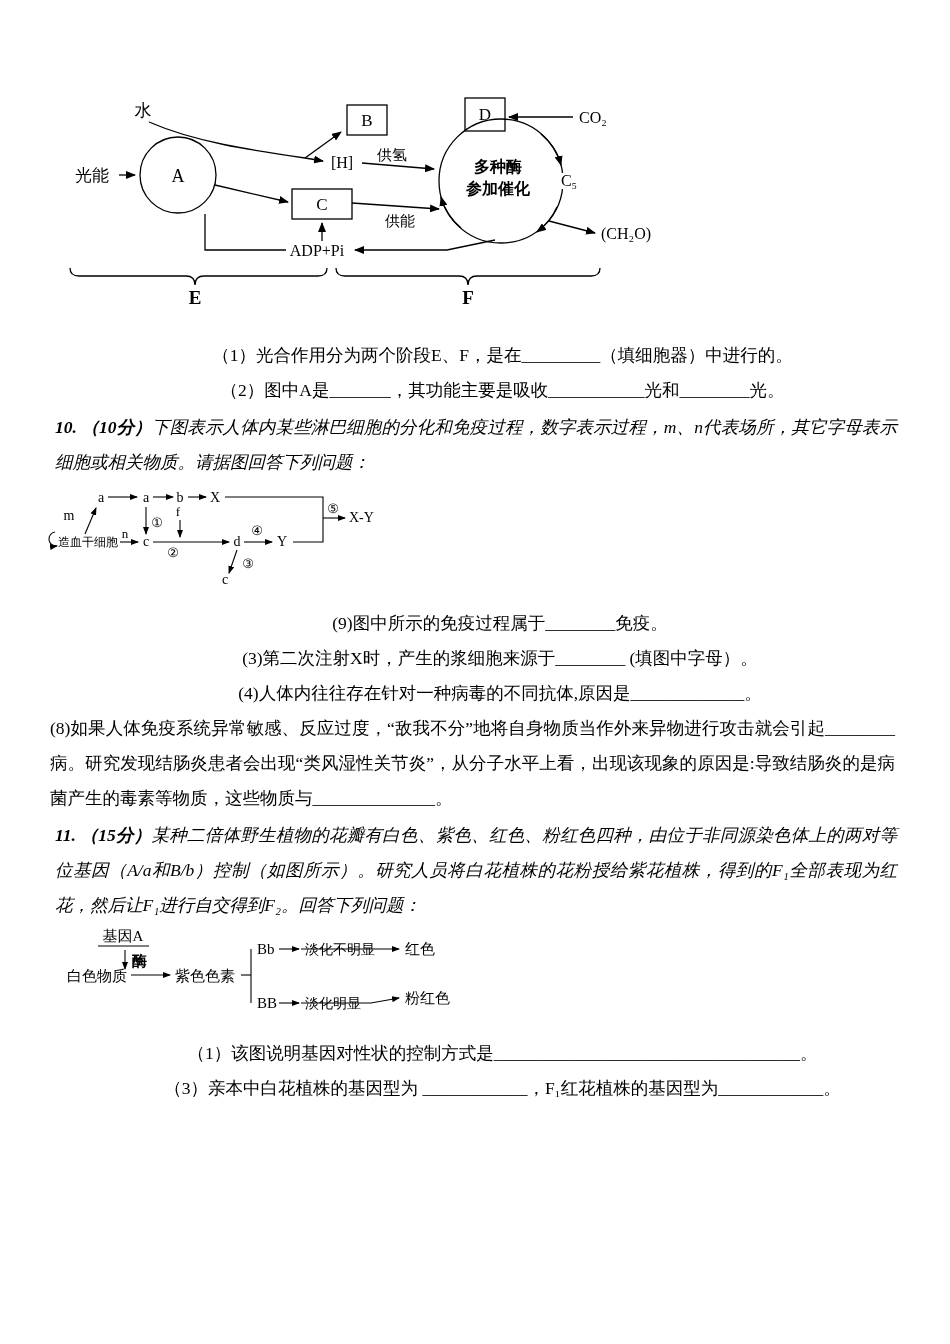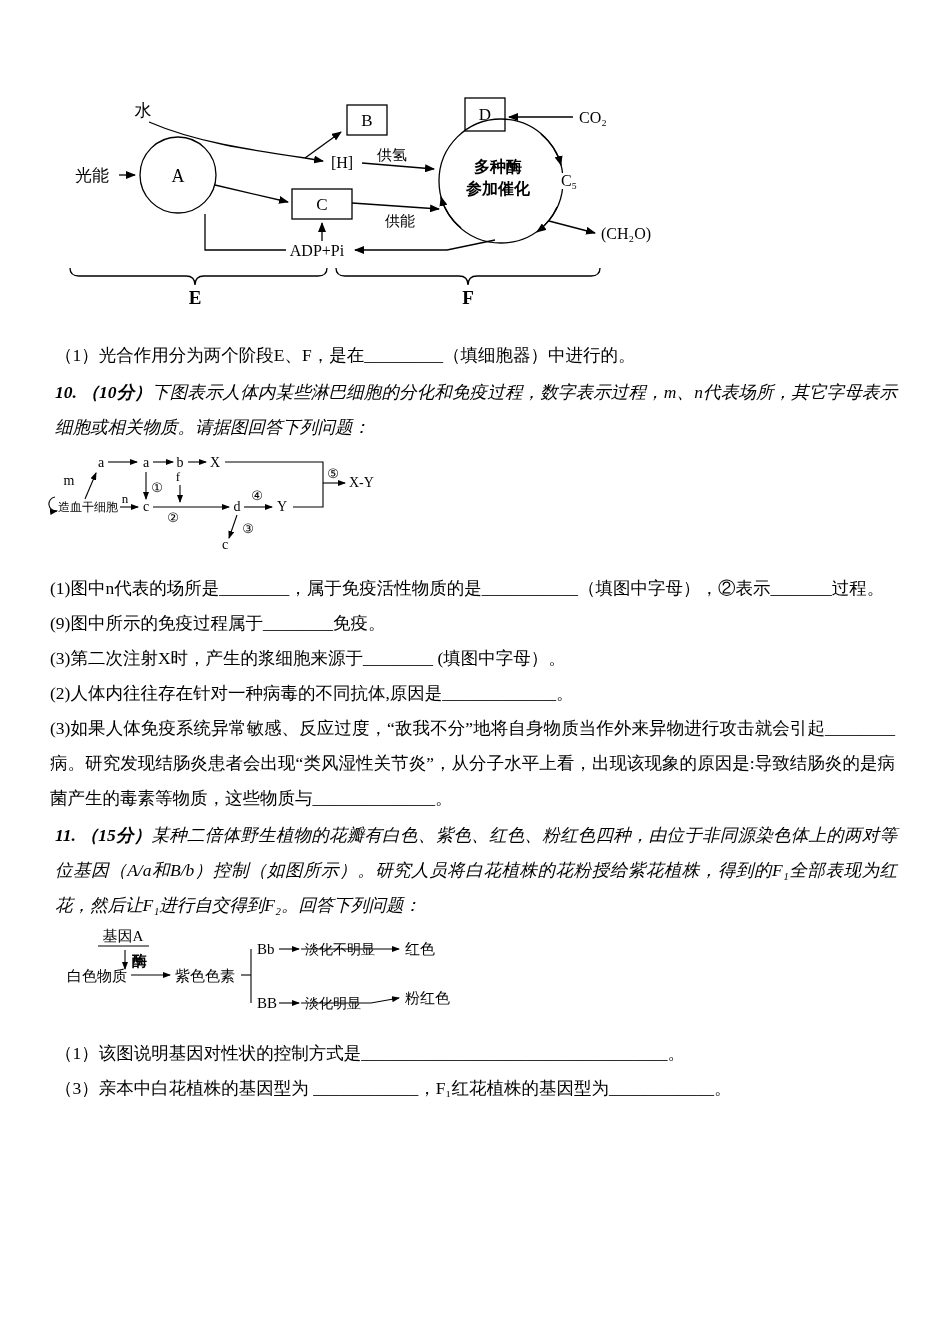--- a/index.html
+++ b/index.html
@@ -10,21 +10,21 @@
     font-size:17.5px; position:relative; overflow:hidden;
   }
   .diagram-wrap { display:block; }
   .d1 { margin:78px 0 0 55px; }
   .d2 { margin:8px 0 0 45px; }
   .d3 { margin:2px 0 0 65px; }
   .q-group { display:block; }
   .photo-qs { margin-top:8px; }
   .q10-qs { margin-top:16px; }
   .q11-qs { margin-top:16px; }
-  .q-line { margin-left:55px; line-height:35px; white-space:nowrap; }
+  .q-line { margin-left:55px; line-height:35px; white-space:nowrap;text-align:center; }
   .q-line.half { margin-left:50px; }
   .intro { margin:2px 50px 0 55px; width:842px; line-height:35px; text-align:justify;font-style:italic; }
   .para { margin-left:50px; width:845px; line-height:35px; text-align:justify; }
   .qnum { font-weight:bold; }
   svg { display:block; }
   svg text { font-family:"Liberation Serif","DejaVu Serif",serif; fill:#000; }
   .ln { stroke:#000; fill:none; }
 </style>
 </head>
 <body>
@@ -78,20 +78,21 @@
       <text x="443" y="116" font-size="16" font-weight="bold" text-anchor="middle">参加催化</text>
       <text x="262" y="178" font-size="16" text-anchor="middle">ADP+Pi</text>
       <text x="546" y="161" font-size="16">(CH₂O)</text>
       <text x="140" y="226" font-size="19" font-weight="bold" text-anchor="middle">E</text>
       <text x="413" y="226" font-size="19" font-weight="bold" text-anchor="middle">F</text>
     </svg>
   </div>
 
   <div class="q-group photo-qs">
     <div class="q-line">（1）光合作用分为两个阶段E、F，是在_________（填细胞器）中进行的。</div>
+    <div class="q-line">（2）图中A是_______，其功能主要是吸收___________光和________光。</div>
   </div>
 
   <p class="intro"><span class="qnum">10. （10分）</span><span>下图表示人体内某些淋巴细胞的分化和免疫过程，数字表示过程，m、n代表场所，其它字母表示细胞或相关物质。请据图回答下列问题：</span></p>
 
   <div class="diagram-wrap d2">
     <svg width="345" height="102" viewBox="0 0 345 102">
       <defs>
         <marker id="ar2" markerUnits="userSpaceOnUse" markerWidth="8" markerHeight="6" refX="7" refY="3" orient="auto">
           <path d="M0,0 L8,3 L0,6 Z"></path>
         </marker>
@@ -126,25 +127,24 @@
       <text x="112" y="39" font-size="13" text-anchor="middle">①</text>
       <text x="128" y="69" font-size="13" text-anchor="middle">②</text>
       <text x="203" y="80" font-size="13" text-anchor="middle">③</text>
       <text x="212" y="47" font-size="13" text-anchor="middle">④</text>
       <text x="288" y="25" font-size="13" text-anchor="middle">⑤</text>
       <text x="304" y="34" font-size="14">X-Y</text>
     </svg>
   </div>
 
   <div class="q-group q10-qs">
-    <div class="q-line half">(1)图中n代表的场所是________，属于免疫活性物质的是___________（填图中字母），②表示_______过程。</div>
     <div class="q-line half">(9)图中所示的免疫过程属于________免疫。</div>
     <div class="q-line half">(3)第二次注射X时，产生的浆细胞来源于________ (填图中字母）。</div>
-    <div class="q-line half">(2)人体内往往存在针对一种病毒的不同抗体,原因是_____________。</div>
-    <div class="para">(3)如果人体免疫系统异常敏感、反应过度，“敌我不分”地将自身物质当作外来异物进行攻击就会引起________病。研究发现结肠炎患者会出现“类风湿性关节炎”，从分子水平上看，出现该现象的原因是:导致结肠炎的是病菌产生的毒素等物质，这些物质与______________。</div>
+    <div class="q-line half">(4)人体内往往存在针对一种病毒的不同抗体,原因是_____________。</div>
+    <div class="para">(8)如果人体免疫系统异常敏感、反应过度，“敌我不分”地将自身物质当作外来异物进行攻击就会引起________病。研究发现结肠炎患者会出现“类风湿性关节炎”，从分子水平上看，出现该现象的原因是:导致结肠炎的是病菌产生的毒素等物质，这些物质与______________。</div>
   </div>
 
   <p class="intro"><span class="qnum">11. （15分）</span><span>某种二倍体野生植物的花瓣有白色、紫色、红色、粉红色四种，由位于非同源染色体上的两对等位基因（A/a和B/b）控制（如图所示）。研究人员将白花植株的花粉授给紫花植株，得到的F₁全部表现为红花，然后让F₁进行自交得到F₂。回答下列问题：</span></p>
 
   <div class="diagram-wrap d3">
     <svg width="410" height="95" viewBox="0 0 410 95">
       <defs>
         <marker id="ar3" markerUnits="userSpaceOnUse" markerWidth="8" markerHeight="6" refX="7" refY="3" orient="auto">
           <path d="M0,0 L8,3 L0,6 Z"></path>
         </marker>

